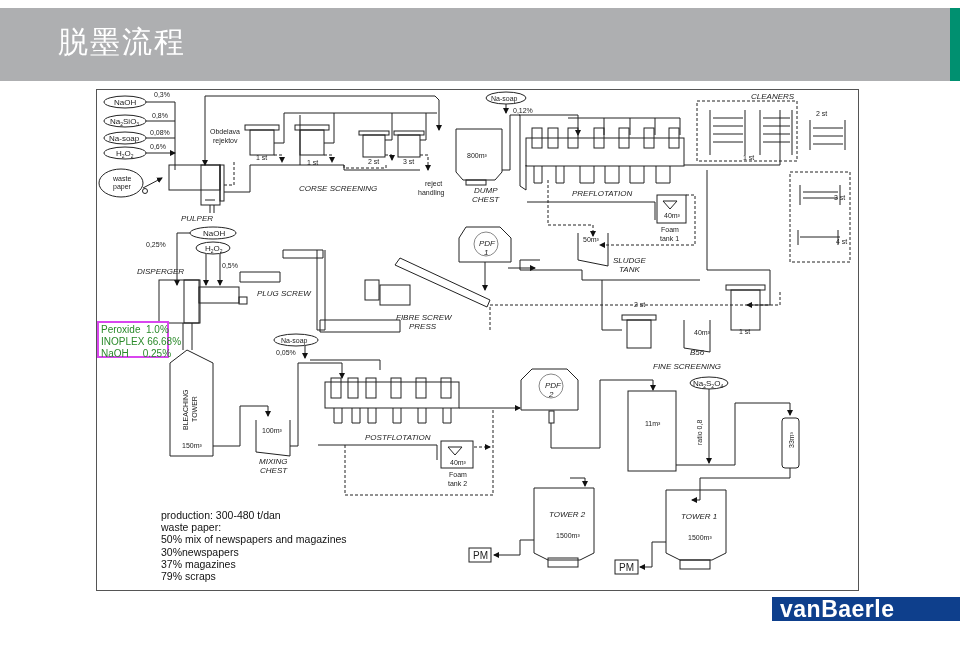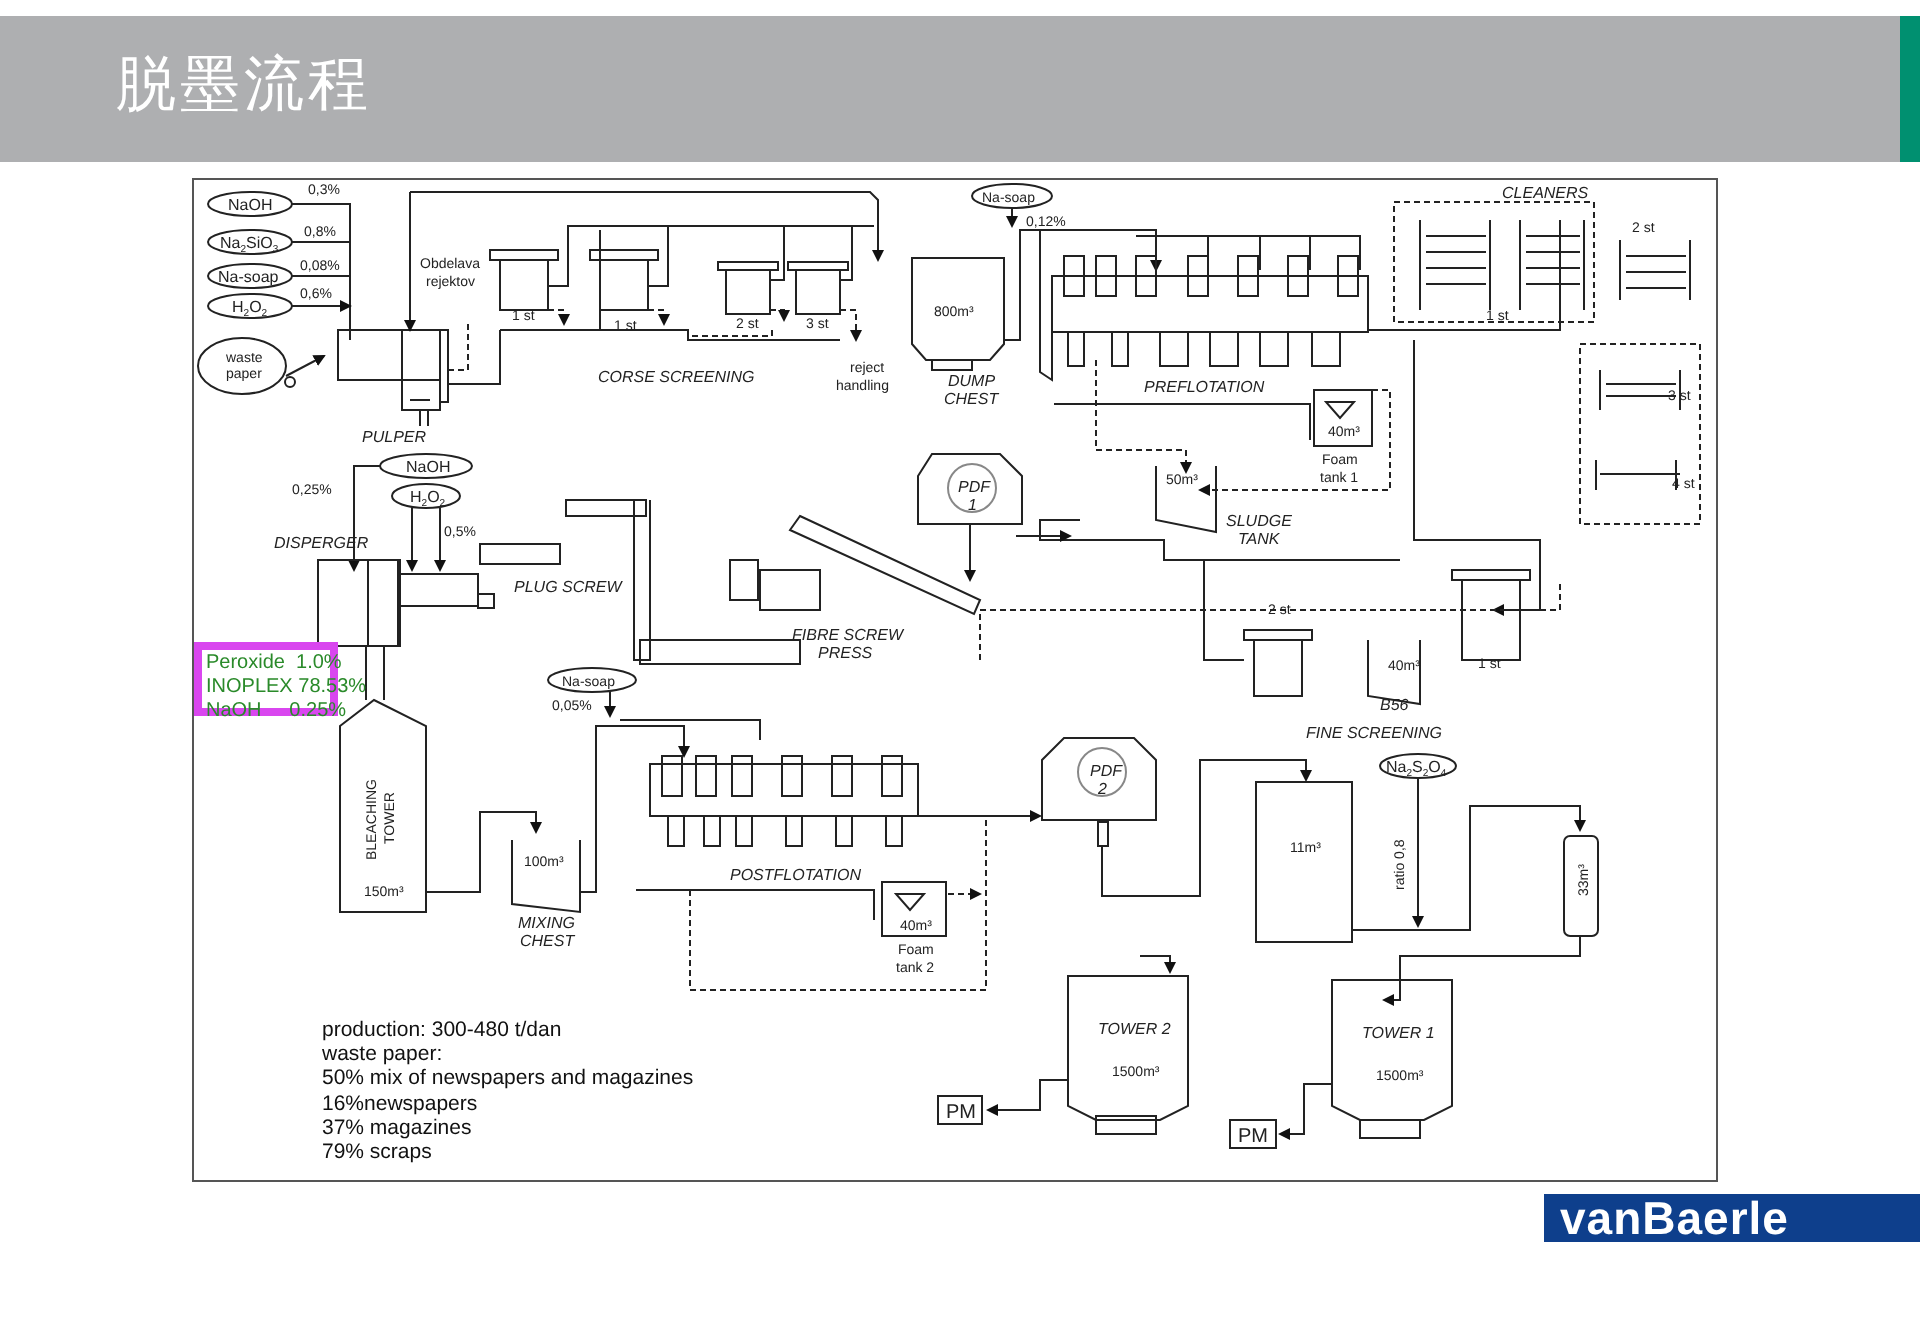--- a/index.html
+++ b/index.html
@@ -8,21 +8,21 @@
   .header-accent{position:absolute;left:950px;top:8px;width:10px;height:73px;background:#009070;}
   .title{position:absolute;left:58px;top:22px;font-size:30px;color:#ffffff;font-family:Liberation Mono, monospace;letter-spacing:2px;}
   .frame{position:absolute;left:96px;top:89px;width:761px;height:500px;border:1px solid #555;background:#fff;}
   svg{position:absolute;left:0;top:0;}
   svg text{font-family:"Liberation Sans",sans-serif;fill:#222;}
   .lbl{font-size:7px;}
   .ital{font-style:italic;font-size:8px;}
   .chem{font-size:8px;}
   .notes{position:absolute;left:113px;top:509px;font-size:10.5px;line-height:12.2px;color:#111;margin-left:48px;}
   .notes div{white-space:nowrap;}
-  .green-box{position:absolute;left:97px;top:321px;width:72px;height:37px;border:4px solid #d946ef;background:#fff;color:#2a8a2a;font-size:10px;line-height:12px;padding:1px 2px;box-sizing:border-box;}
+  .green-box{position:absolute;left:97px;top:321px;width:72px;height:37px;border:2px solid #d946ef;background:#fff;color:#2a8a2a;font-size:10px;line-height:12px;padding:1px 2px;box-sizing:border-box;}
   .green-box div{white-space:pre;}
   .logo{position:absolute;left:736px;top:597px;width:254px;height:24px;background:#0e3f8c;color:#fff;font-weight:bold;font-size:23px;line-height:24px;padding-left:8px;box-sizing:border-box;letter-spacing:0.5px;margin-left:36px;}
 </style>
 </head>
 <body>
 
 <div class="header"></div>
 <div class="header-accent"></div>
 <div class="title">脱墨流程</div>
 
@@ -311,26 +311,26 @@
     <text class="lbl" x="556" y="538">1500m³</text>
     <text class="ital" x="681" y="519">TOWER 1</text>
     <text class="lbl" x="688" y="540">1500m³</text>
     <text style="font-size:10px" x="473" y="559">PM</text>
     <text style="font-size:10px" x="619" y="571">PM</text>
   </g>
 </svg>
 
 <div class="green-box">
   <div>Peroxide  1.0%</div>
-  <div>INOPLEX 78.53%</div>
+  <div>INOPLEX 66.68%</div>
   <div>NaOH     0.25%</div>
 </div>
 
 <div class="notes">
   <div>production: 300-480 t/dan</div>
   <div>waste paper:</div>
   <div>50% mix of newspapers and magazines</div>
-  <div>16%newspapers</div>
+  <div>30%newspapers</div>
   <div>37% magazines</div>
   <div>79% scraps</div>
 </div>
 
 <div class="logo">vanBaerle</div>
 
 </body></html>

